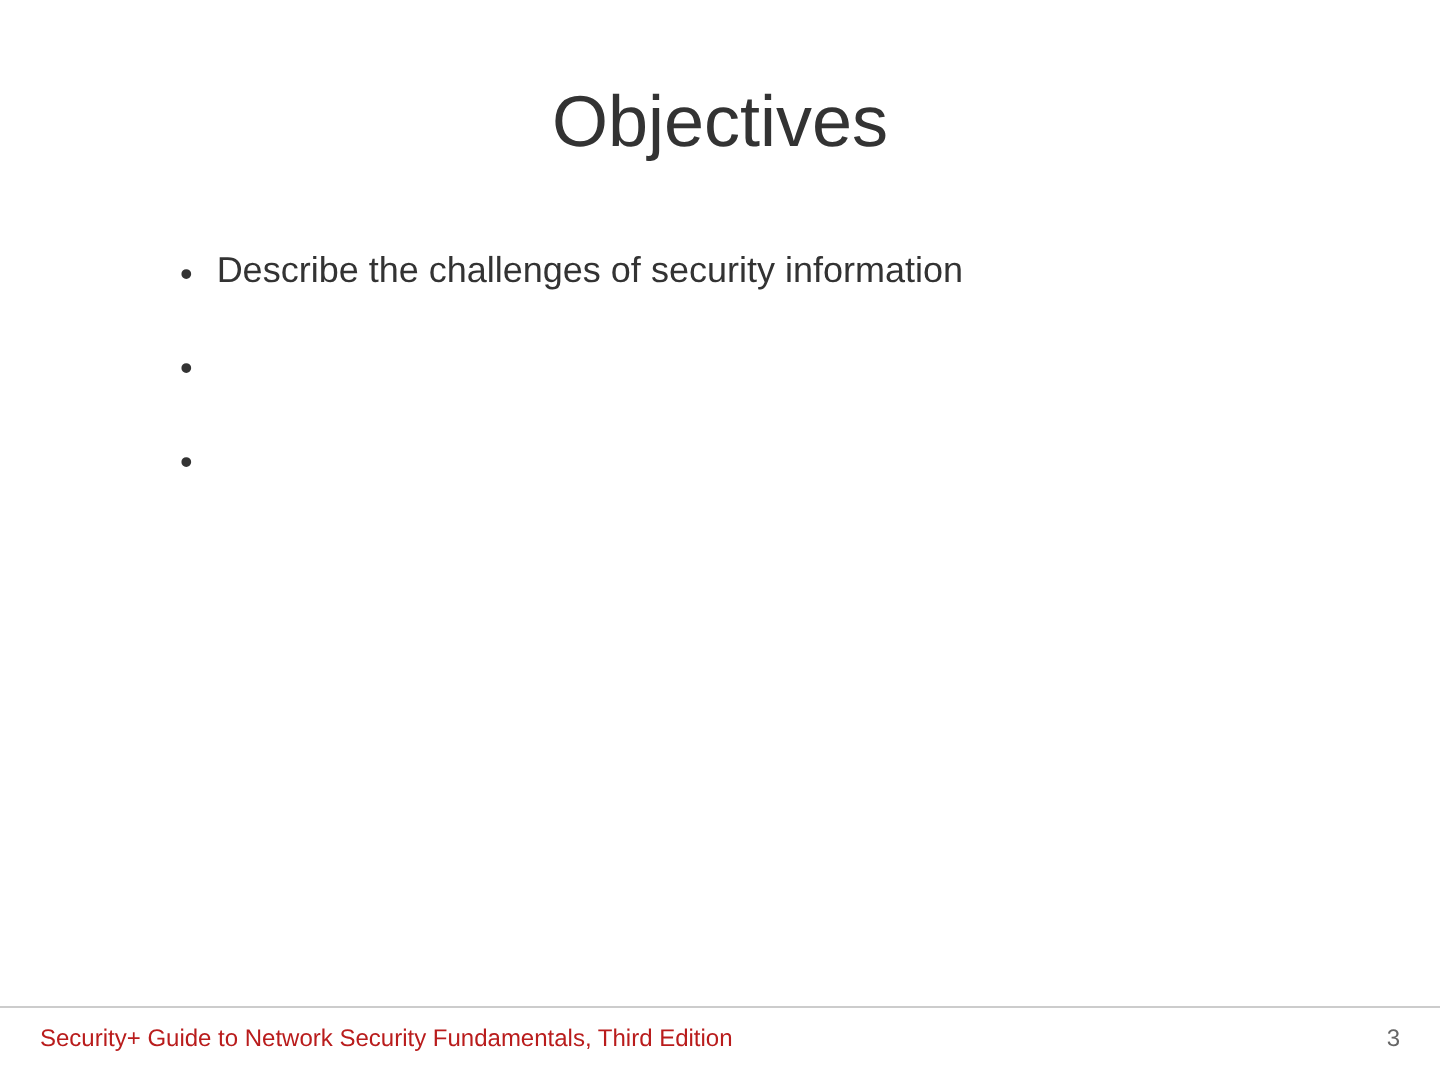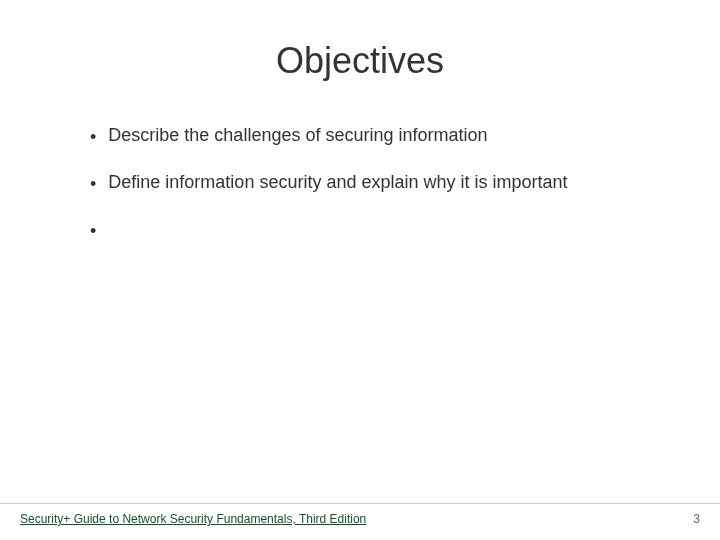--- a/index.html
+++ b/index.html
@@ -71,44 +71,42 @@
       right: 0;
       display: flex;
       justify-content: space-between;
       padding: 0 20px;
       border-top: 1px solid #cccccc;
       padding-top: 8px;
     }
 
     .footer-text {
       font-size: 12px;
-      color: #14532d;
-      text-decoration: underline;
+      color: #b91c1c;
     }
 
     .footer-page {
       font-size: 12px;
       color: #666666;
     }
   </style>
 </head>
 <body>
 
 <div class="slide-container">
   <div class="slide-content">
     <h1 class="slide-title">Objectives</h1>
 
     <ul class="objectives-list">
       <li class="objective-item">
         <span class="bullet">•</span>
-        <span>Describe the challenges of securing information</span>
+        <span>Describe the challenges of security information</span>
       </li>
       <li class="objective-item">
         <span class="bullet">•</span>
-        <span>Define information security and explain why it is important</span>
       </li>
       <li class="objective-item">
         <span class="bullet">•</span>
       </li>
     </ul>
   </div>
 
   <div class="slide-footer">
     <span class="footer-text">Security+ Guide to Network Security Fundamentals, Third Edition</span>
     <span class="footer-page">3</span>

